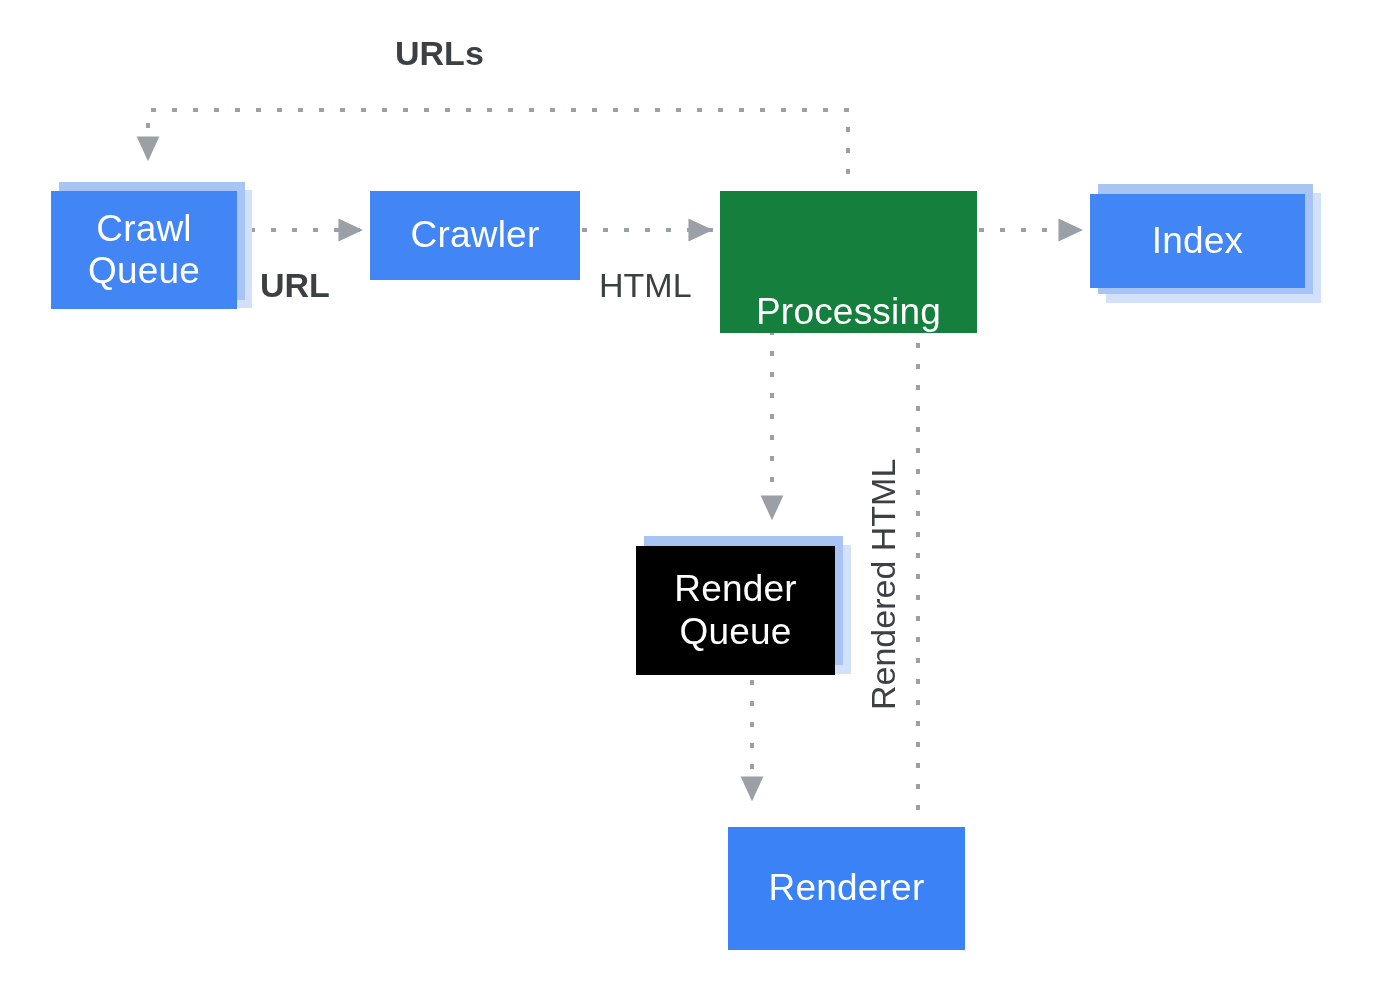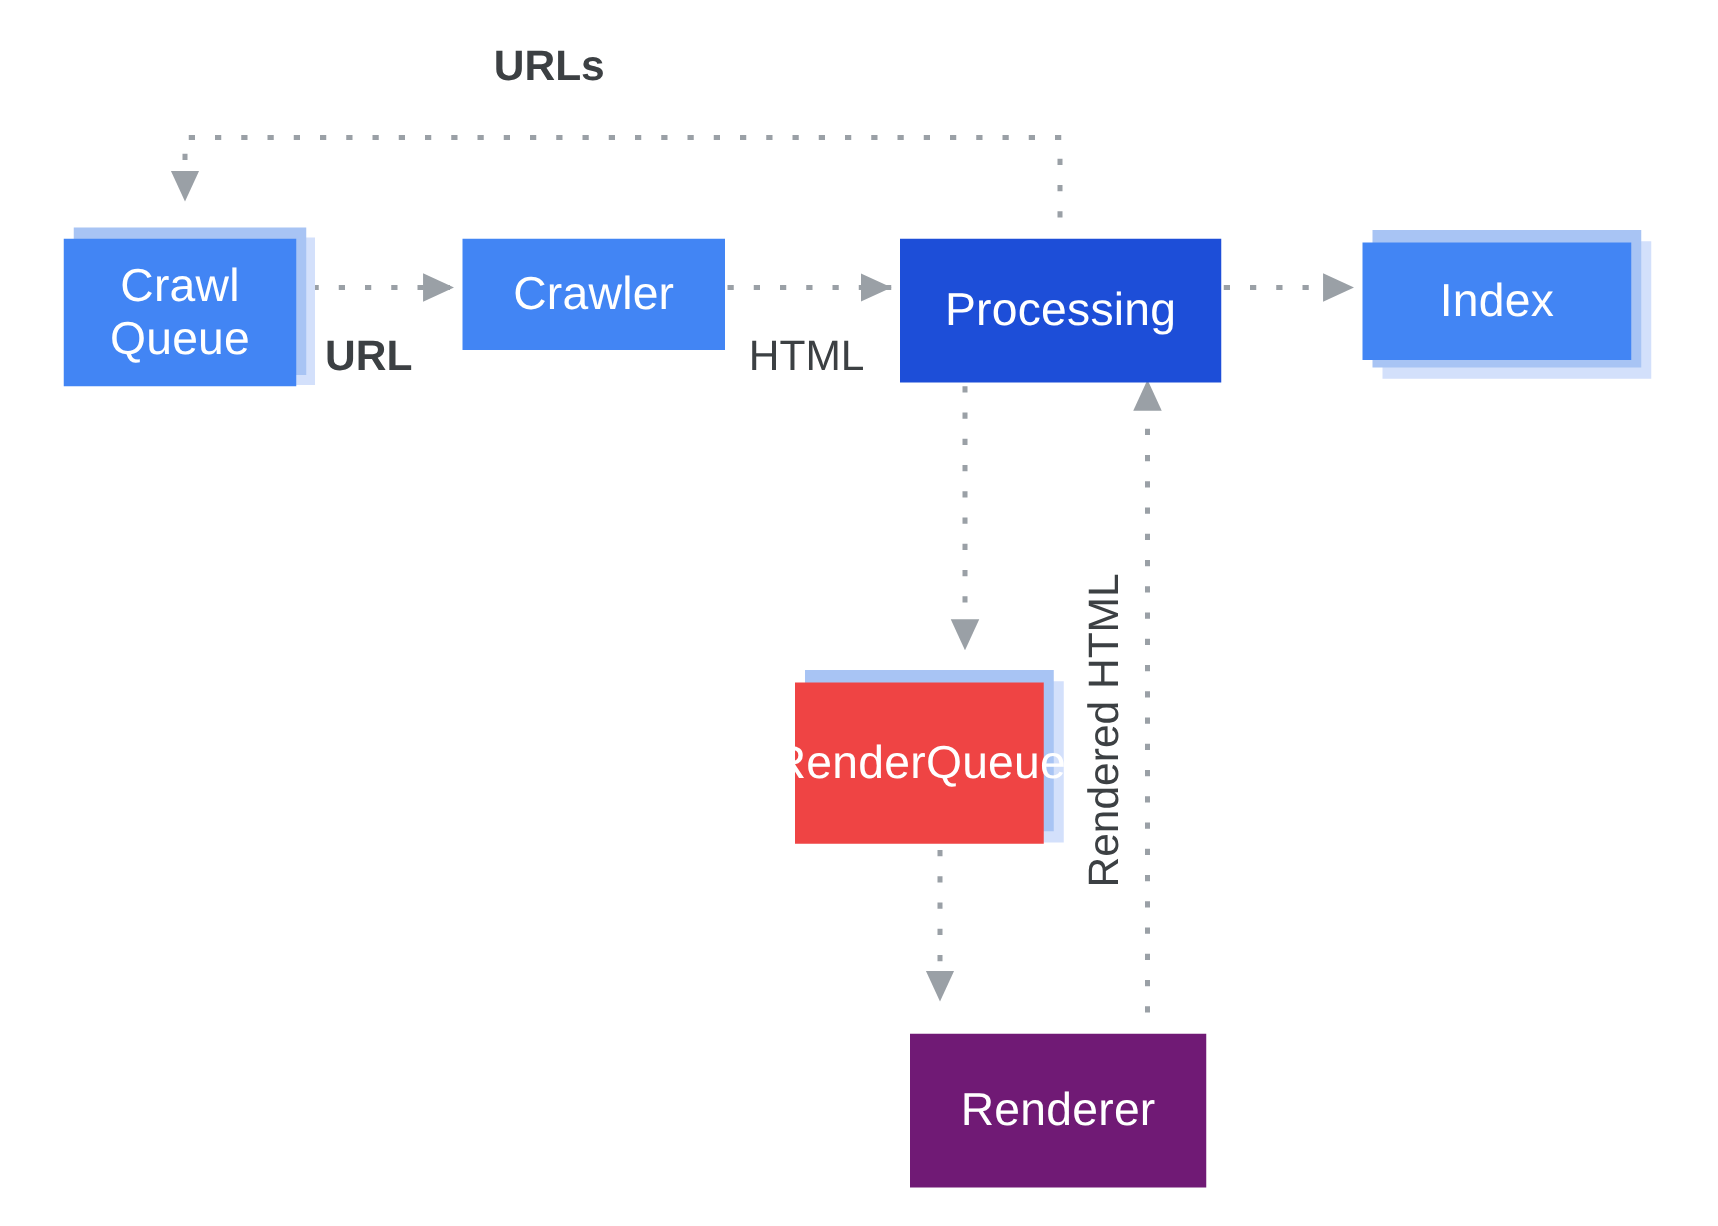--- a/index.html
+++ b/index.html
@@ -95,38 +95,38 @@
   <div class="node-stack-mid" style="left:59px; top:182px; width:186px; height:118px; background:#a8c4f4;"></div>
   <div class="node" style="left:51px; top:172px; width:186px; height:118px; background:#4285F4; flex-direction:column;">
     <span>Crawl</span>
     <span>Queue</span>
   </div>
 
   <div class="node" style="left:370px; top:172px; width:210px; height:89px; background:#4285F4;">
     <span>Crawler</span>
   </div>
 
-  <div class="node" style="left:720px; top:172px; width:257px; height:115px; background:#1d4ed8;">
+  <div class="node" style="left:720px; top:172px; width:257px; height:142px; background:#15803d;align-items:flex-end;">
     <span>Processing</span>
   </div>
 
   <div class="node-stack-back" style="left:1106px; top:193px; width:215px; height:110px; background:#d3e0fb;"></div>
   <div class="node-stack-mid" style="left:1098px; top:184px; width:215px; height:110px; background:#a8c4f4;"></div>
   <div class="node" style="left:1090px; top:175px; width:215px; height:94px; background:#4285F4;">
     <span>Index</span>
   </div>
 
   <div class="node-stack-back" style="left:652px; top:545px; width:199px; height:129px; background:#d3e0fb;"></div>
   <div class="node-stack-mid" style="left:644px; top:536px; width:199px; height:129px; background:#a8c4f4;"></div>
-  <div class="node" style="left:636px; top:527px; width:199px; height:129px; background:#ef4444; ">
+  <div class="node" style="left:636px; top:527px; width:199px; height:129px; background:#000000; flex-direction:column;">
     <span>Render</span>
     <span>Queue</span>
   </div>
 
-  <div class="node" style="left:728px; top:808px; width:237px; height:123px; background:#701a75;">
+  <div class="node" style="left:728px; top:808px; width:237px; height:123px; background:#3b82f6;">
     <span>Renderer</span>
   </div>
 
   <div class="edge-label" style="left:393px; top:36px;font-weight:bold;">URLs</div>
 
   <div class="edge-label" style="left:258px; top:268px;font-weight:bold;">URL</div>
 
   <div class="edge-label" style="left:597px; top:268px;">HTML</div>
 
   <div class="edge-label vertical" style="left:866px; top:712px;">Rendered HTML</div>

